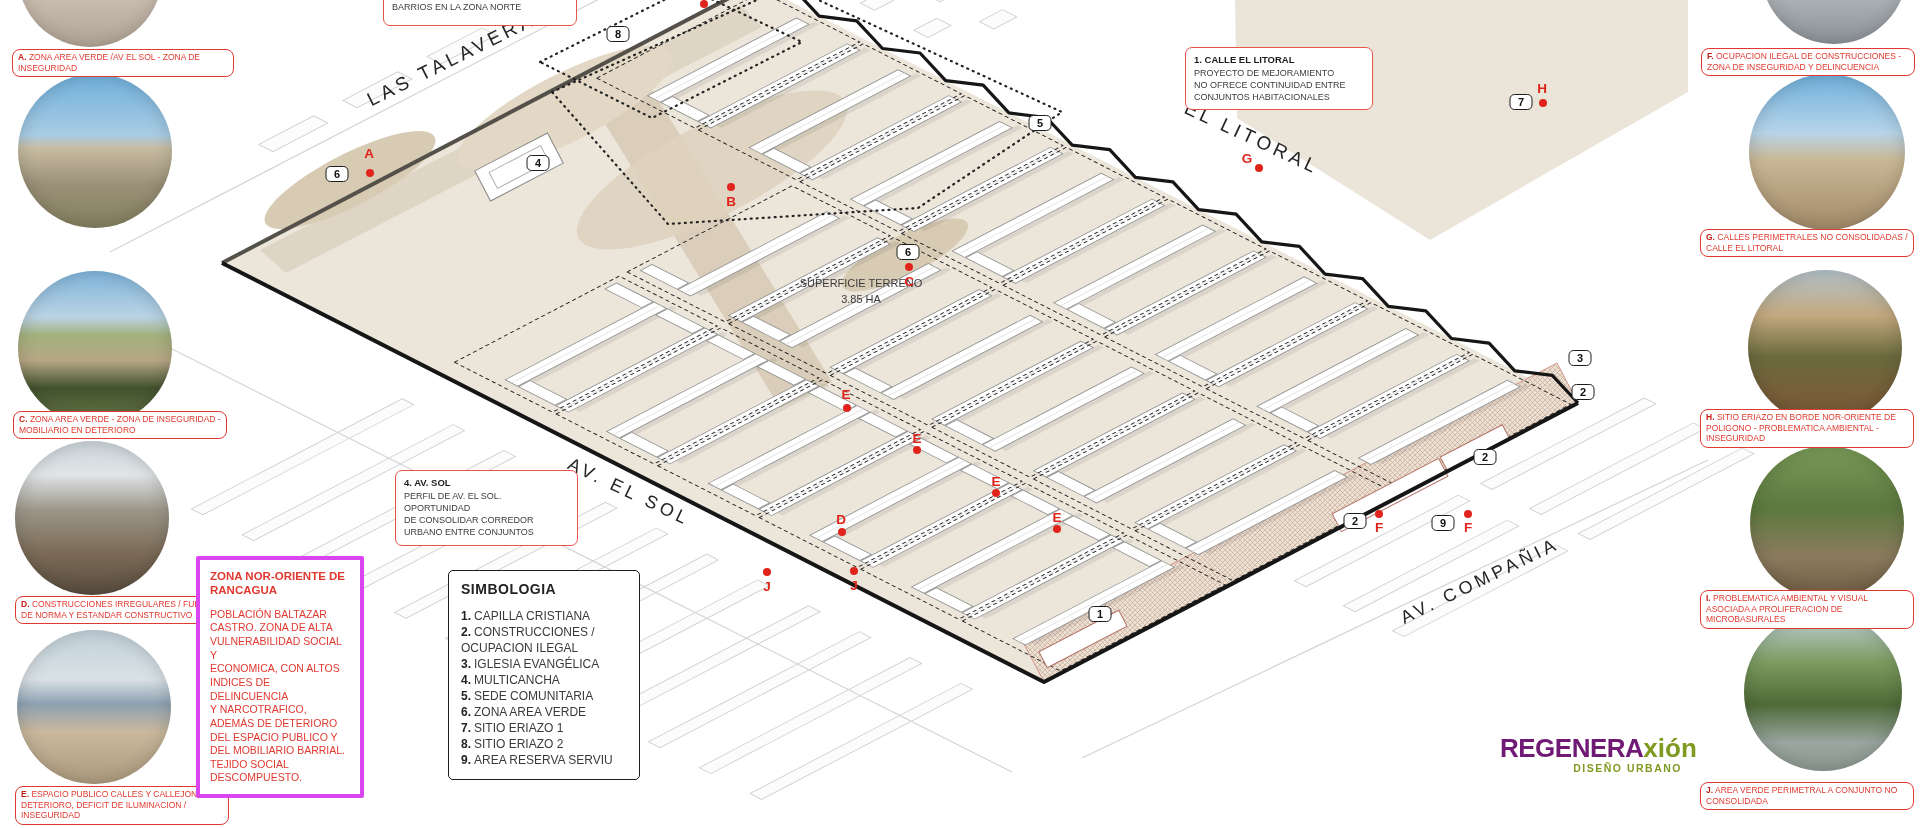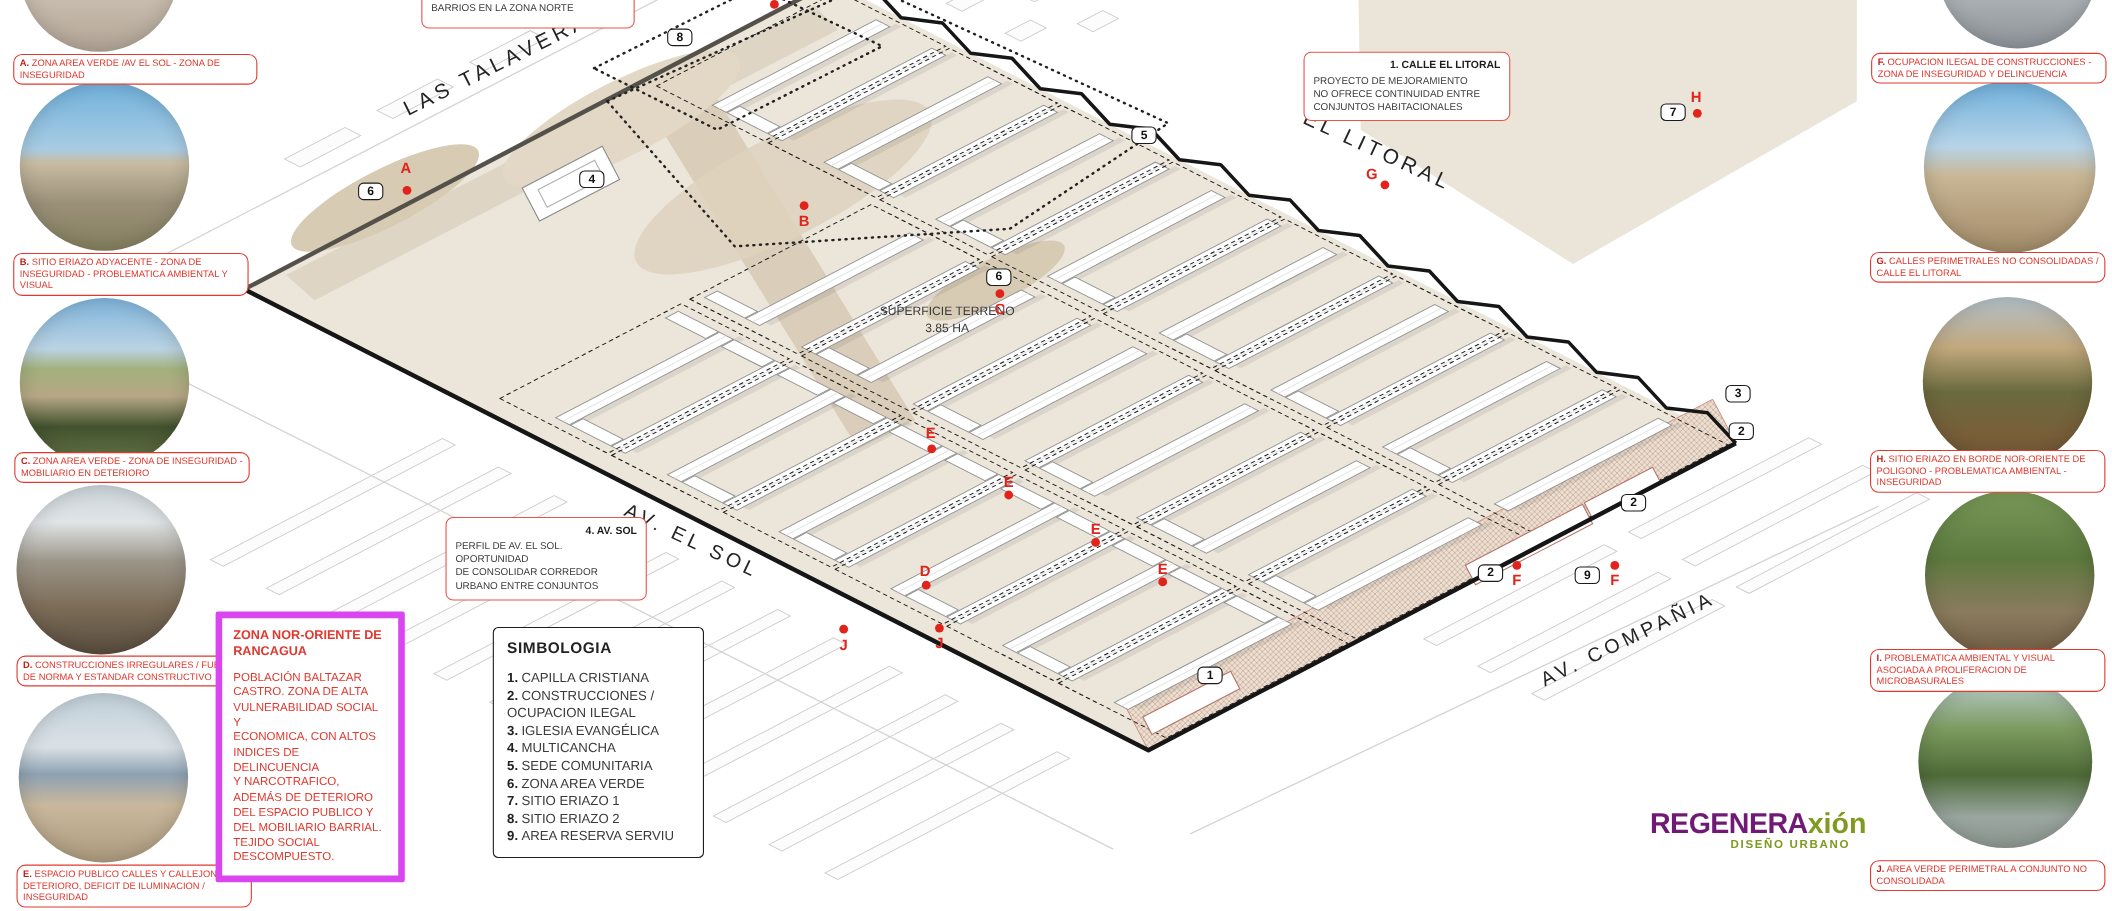--- a/index.html
+++ b/index.html
@@ -21,25 +21,25 @@
   .ph-j{background:linear-gradient(180deg,#c2d1d9 0%,#7a9a5e 32%,#4e6a37 58%,#9aa6a0 82%,#8d9890 100%);}
 
   
   .chip{position:absolute;z-index:4;width:202px;background:#fff;border:1px solid #e0392f;
         border-radius:8px;padding:2px 5px 3px 5px;color:#e0392f;font-size:8.5px;line-height:1.25;}
   .chip b{color:#c21f17;}
 
   
   .callout{position:absolute;z-index:5;background:#fff;border:1.6px solid #e8544a;border-radius:7px;
            padding:6px 8px;color:#3c3c3c;}
-  .callout .co-title{font-weight:bold;color:#1d1d1d;font-size:9.5px;margin-bottom:2px;text-align:right;}
+  .callout .co-title{font-weight:bold;color:#1d1d1d;font-size:9.5px;margin-bottom:2px;}
   .callout .co-body{font-size:9px;line-height:1.35;white-space:pre-line;}
 
   
-  #info-box{position:absolute;z-index:5;background:#fff;border:6px solid #d946ef;border-radius:2px;
+  #info-box{position:absolute;z-index:5;background:#fff;border:4px solid #d946ef;border-radius:2px;
             padding:9px 10px;width:140px;color:#e0392f;}
   #info-box .ib-title{font-weight:bold;font-size:11.5px;line-height:1.25;margin-bottom:10px;white-space:pre-line;}
   #info-box .ib-body{font-size:10.5px;line-height:1.3;white-space:pre-line;}
 
   
   #legend{position:absolute;z-index:5;background:#fff;border:1.6px solid #1d1d1d;border-radius:5px;
           padding:10px 12px;width:166px;color:#3a3a3a;}
   #legend .lg-title{font-weight:bold;font-size:14px;color:#222;margin-bottom:12px;letter-spacing:.5px;}
   .lg-row{font-size:12px;line-height:1.33;}
   .lg-num{font-weight:bold;color:#222;margin-right:3px;}
@@ -318,21 +318,20 @@
     <g fill="none" stroke="#222" stroke-width="2.2" stroke-dasharray="1 5" stroke-linecap="round">
       <polygon points="540,62 688,-12 802,42 652,118"></polygon>
       <polygon points="552,92 788,-14 1062,112 918,208 668,224"></polygon>
     </g>
   </svg>
 
   <div class="photo ph-a" style="left:18px;top:-97px;width:144px;height:144px"></div>
   <div class="chip" style="left:12px;top:49px;width:210px"><b>A.</b> <span>ZONA AREA VERDE /AV EL SOL - ZONA DE INSEGURIDAD</span></div>
 
   <div class="photo ph-b" style="left:18px;top:74px;width:154px;height:154px"></div>
-  <div class="chip" style="left:12px;top:230px"><b>B.</b> <span>SITIO ERIAZO ADYACENTE - ZONA DE INSEGURIDAD - PROBLEMATICA AMBIENTAL Y VISUAL</span></div>
 
   <div class="photo ph-c" style="left:18px;top:271px;width:154px;height:154px"></div>
   <div class="chip" style="left:13px;top:411px"><b>C.</b> <span>ZONA AREA VERDE - ZONA DE INSEGURIDAD - MOBILIARIO EN DETERIORO</span></div>
 
   <div class="photo ph-d" style="left:15px;top:441px;width:154px;height:154px"></div>
   <div class="chip" style="left:15px;top:596px"><b>D.</b> <span>CONSTRUCCIONES IRREGULARES / FUERA DE NORMA Y ESTANDAR CONSTRUCTIVO</span></div>
 
   <div class="photo ph-e" style="left:17px;top:630px;width:154px;height:154px"></div>
   <div class="chip" style="left:15px;top:786px"><b>E.</b> <span>ESPACIO PUBLICO CALLES Y CALLEJONES EN DETERIORO, DEFICIT DE ILUMINACION / INSEGURIDAD</span></div>
 
@@ -356,21 +355,21 @@
     <span>BARRIOS EN LA ZONA NORTE</span></div>
   </div>
 
   <div class="callout" style="left:1185px;top:47px;width:170px">
     <div class="co-title">1. CALLE EL LITORAL</div>
     <div class="co-body">PROYECTO DE MEJORAMIENTO
 NO OFRECE CONTINUIDAD ENTRE
 CONJUNTOS HABITACIONALES</div>
   </div>
 
-  <div class="callout" style="left:405px;top:470px;width:165px">
+  <div class="callout" style="left:395px;top:470px;width:165px">
     <div class="co-title">4. AV. SOL</div>
     <div class="co-body">PERFIL DE AV. EL SOL. OPORTUNIDAD
 DE CONSOLIDAR CORREDOR
 URBANO ENTRE CONJUNTOS</div>
   </div>
 
 
   <div id="info-box" style="left:196px;top:556px">
     <div class="ib-title">ZONA NOR-ORIENTE DE
 RANCAGUA</div>

